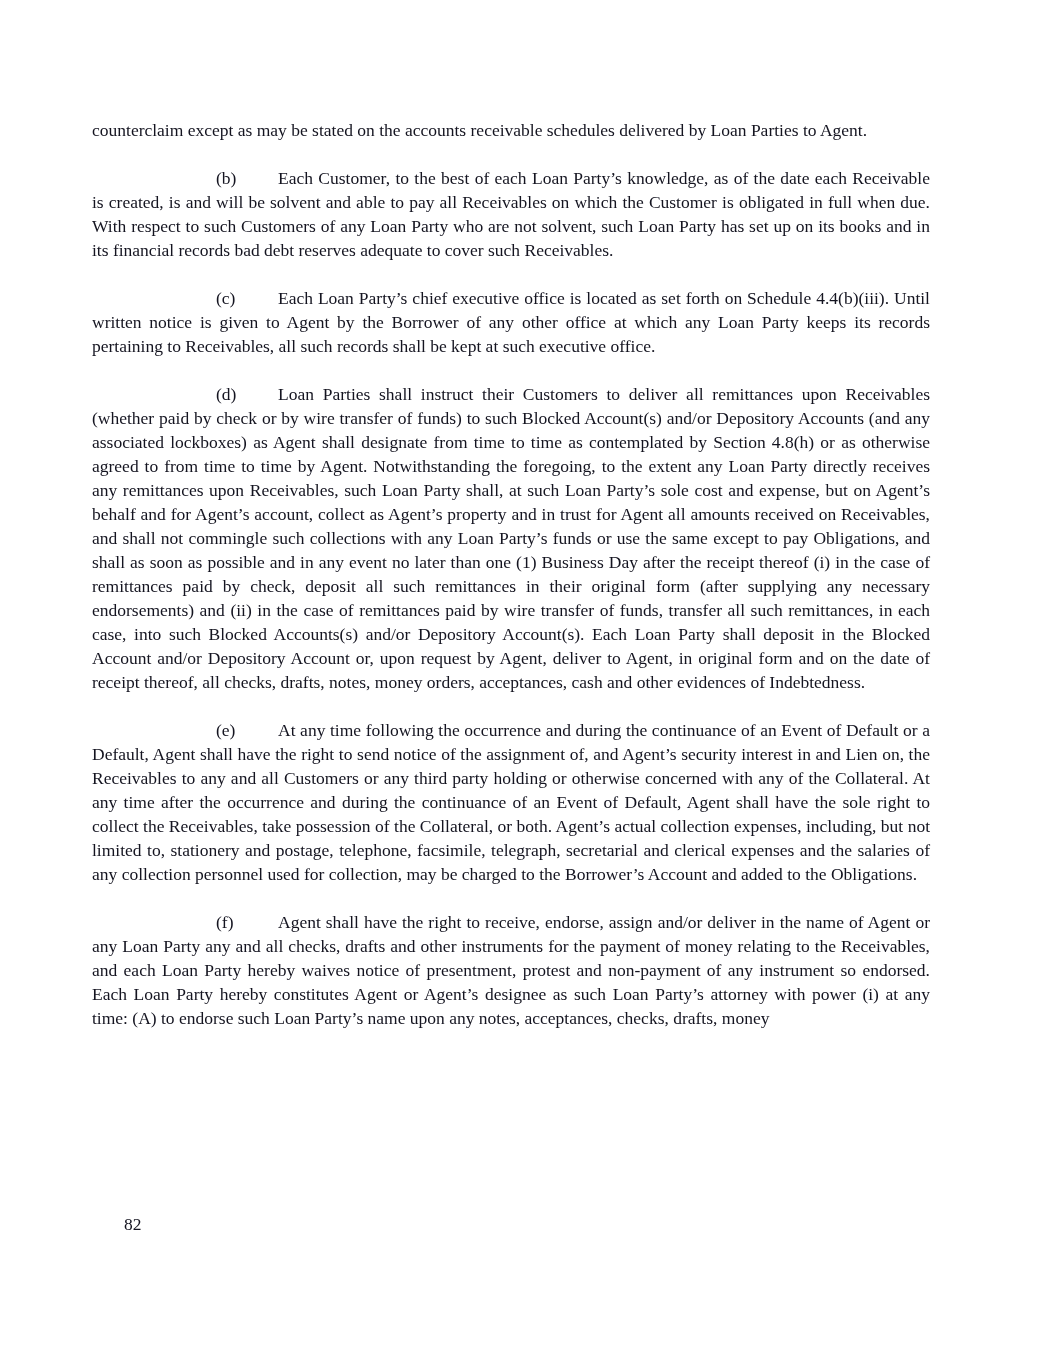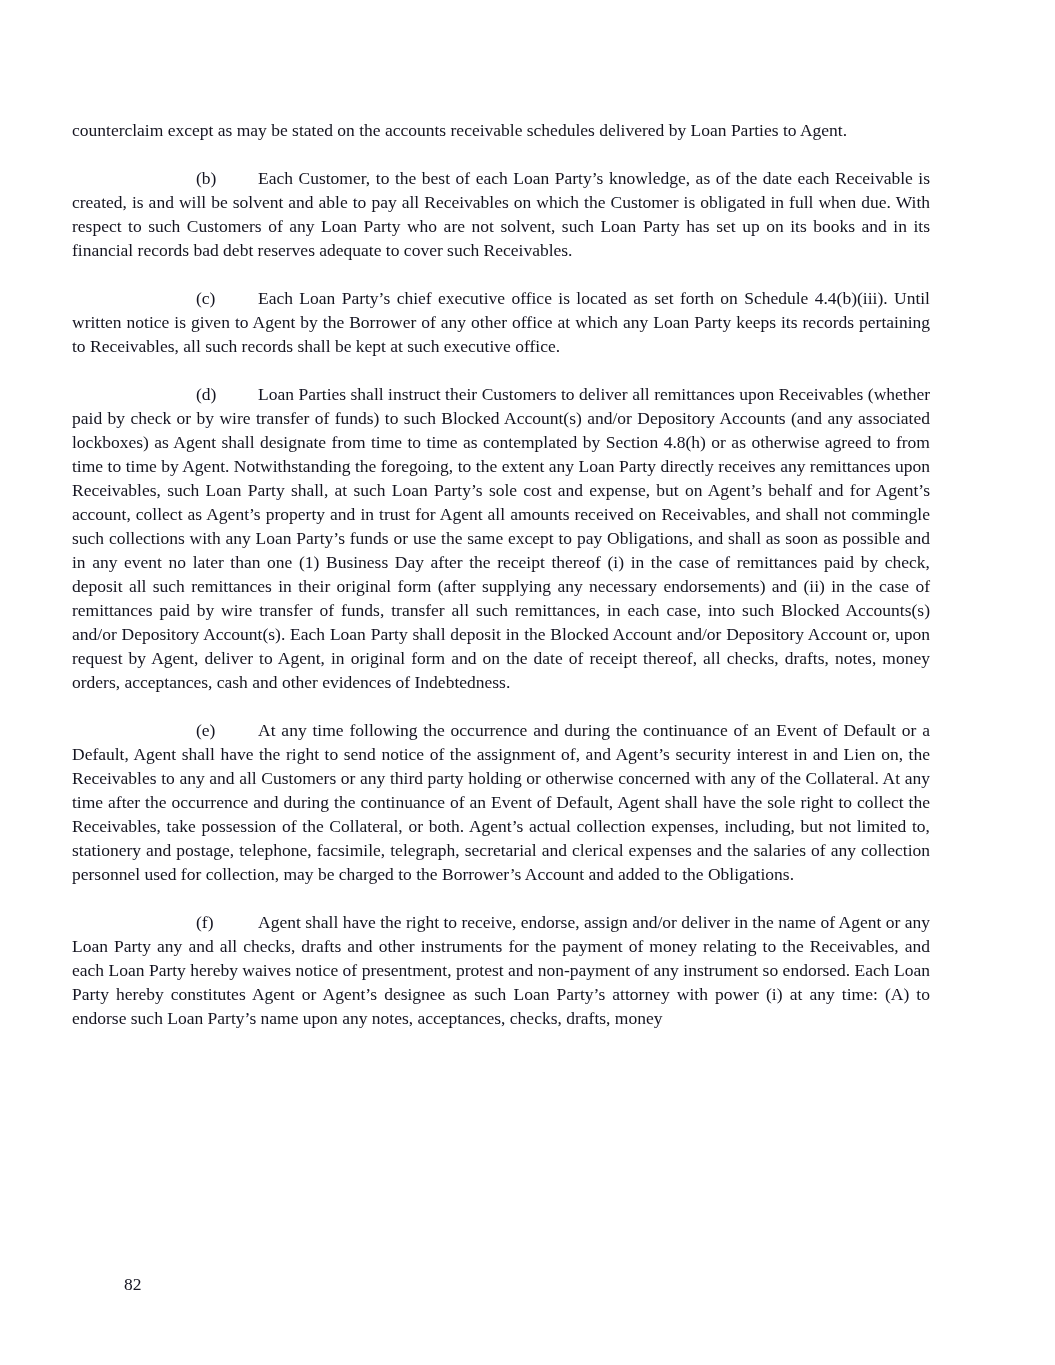--- a/index.html
+++ b/index.html
@@ -6,21 +6,21 @@
     margin: 0;
     padding: 0;
     background: #ffffff;
   }
   .page {
     position: relative;
     width: 1055px;
     height: 1365px;
     background: #ffffff;
     box-sizing: border-box;
-    padding: 118px 125px 0 72px;
+    padding: 118px 125px 0 92px;
     font-family: "Liberation Serif", "DejaVu Serif", serif;
     font-size: 17.5px;
     line-height: 24px;
     color: #141420;
     overflow: hidden;
   }
   p.para {
     margin: 0 0 24px 0;
     text-align: justify;
     text-indent: 124px;
@@ -29,21 +29,21 @@
     text-indent: 0;
   }
   .para-label {
     display: inline-block;
     width: 62px;
     text-indent: 0;
   }
   .page-number {
     position: absolute;
     left: 124px;
-    top: 1272px;
+    top: 1212px;
     font-size: 17.5px;
     line-height: 24px;
   }
 </style>
 </head>
 <body>
 
 <div class="page">
 
   <p class="para cont"><span>counterclaim except as may be stated on the accounts receivable schedules delivered by Loan Parties to Agent.</span></p>

